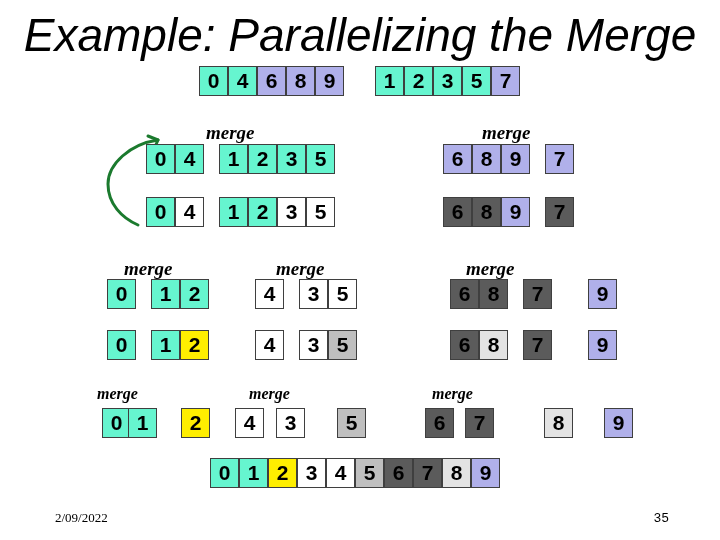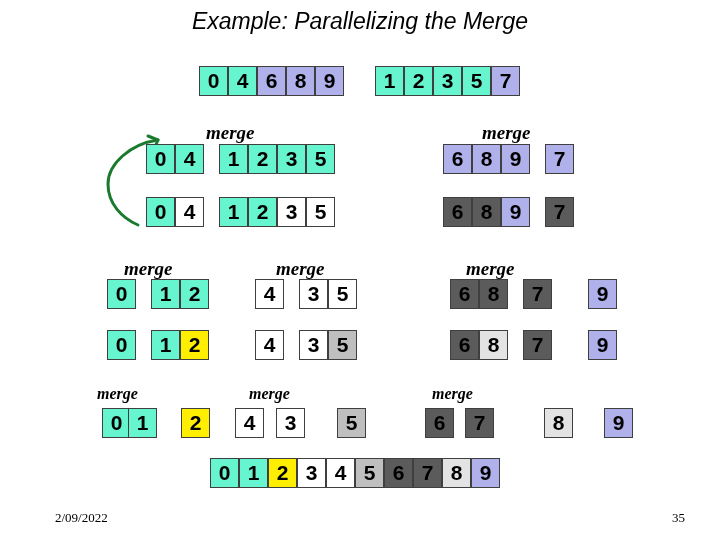--- a/index.html
+++ b/index.html
@@ -16,21 +16,21 @@
     font-family: "Liberation Sans", sans-serif;
   }
   #slide-title {
     position: absolute;
     left: 0;
     top: 8px;
     width: 720px;
     text-align: center;
     font-family: "Liberation Sans", sans-serif;
     font-style: italic;
-    font-size: 23px;
+    font-size: 46px;
     font-weight: normal;
     color: #000000;
     letter-spacing: 0px;
     white-space: nowrap;
   }
   .cell {
     position: absolute;
     width: 29px;
     height: 30px;
     box-sizing: border-box;
@@ -67,21 +67,21 @@
     height: 102px;
   }
   .footer-text {
     position: absolute;
     bottom: 14px;
     font-family: "Liberation Serif", serif;
     font-size: 13px;
     color: #000000;
   }
   #footer-date { left: 55px; }
-  #footer-page { right: 35px; }
+  #footer-page { right: 51px; font-family: Liberation Mono, monospace; }
 </style>
 </head>
 <body>
 
 <div id="slide">
 
   <div id="slide-title">Example: Parallelizing the Merge</div>
 
   <div id="green-arrow">
     <svg width="62" height="102" viewBox="0 0 62 102" xmlns="http://www.w3.org/2000/svg">

